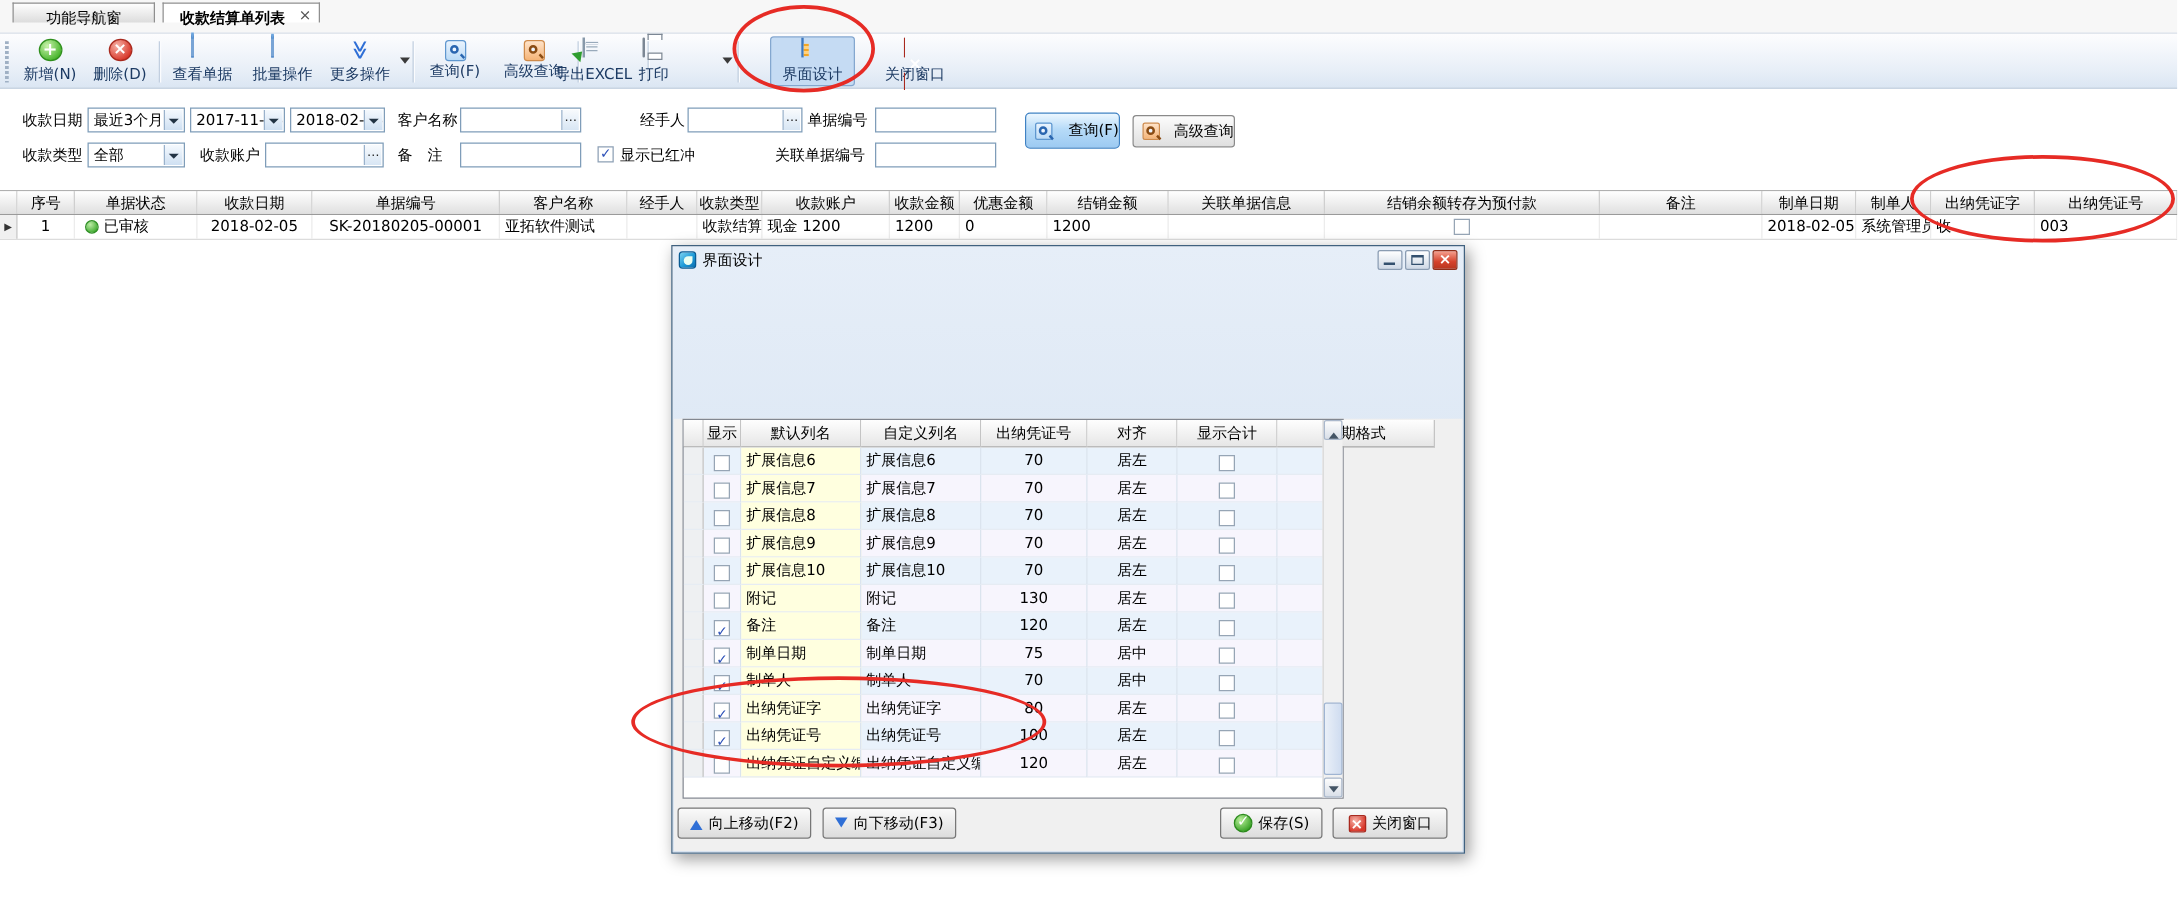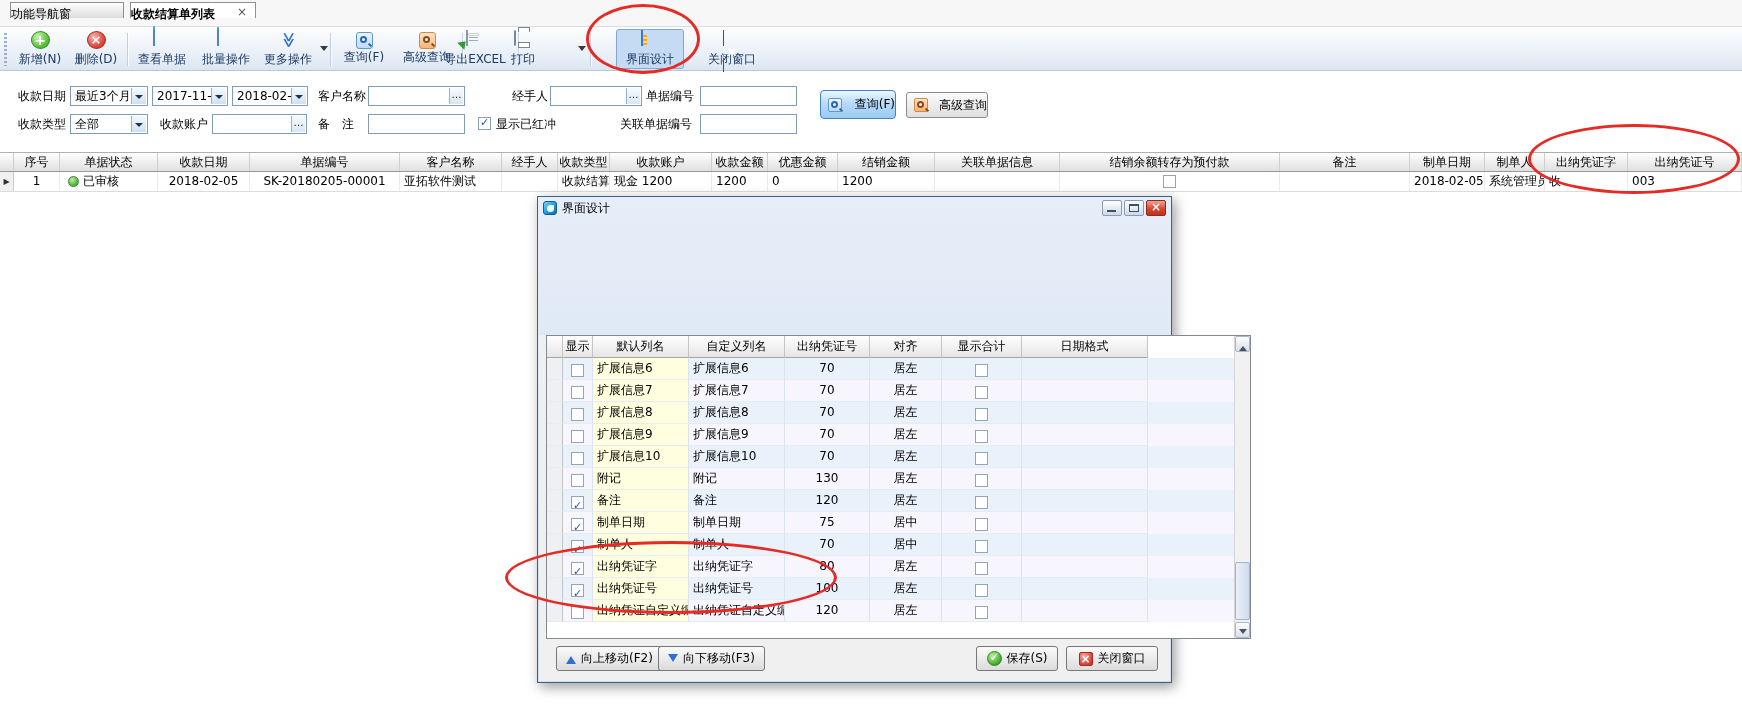--- a/index.html
+++ b/index.html
@@ -2,21 +2,21 @@
 <html><head>
 <meta charset="utf-8">
 <style>
   html,body{margin:0;padding:0;background:#fff}
   .stage{position:relative;width:1742px;height:724px;overflow:hidden;background:#fff;
     font-family:"DejaVu Sans","Liberation Sans",sans-serif;font-size:12px;color:#000}
   .stage *{box-sizing:border-box}
 
   
   .tabbar{position:absolute;left:0;top:0;width:100%;height:26px;background:#f7f7f7}
-  .tab{position:absolute;top:2px;height:16px;line-height:22px;font-size:12px;cursor:default}
+  .tab{position:absolute;top:2px;height:16px;line-height:22px;text-align:center;font-size:12px;cursor:default}
   .tab-inactive{left:10px;width:114px;background:linear-gradient(#fefefe,#dcdcdc);border:1px solid #8f8f8f;border-bottom:none}
   .tab-active{left:130px;width:126px;background:#fff;border:1px solid #8f8f8f;border-bottom:none;font-weight:bold;padding-right:14px}
   .tclose{position:absolute;right:4px;top:3px;width:14px;height:14px;line-height:13px;font-size:12px;color:#555;font-weight:normal}
 
   
   .toolbar{position:absolute;left:0;top:26px;width:100%;height:45px;
     background:linear-gradient(#fdfdfe,#e7eef7 70%,#dbe6f3);border-top:1px solid #d7dee8;border-bottom:1px solid #b8c7da}
   .grip{position:absolute;left:4px;top:6px;width:3px;height:33px;
     background:repeating-linear-gradient(#9fb0c4 0 2px,transparent 2px 4px)}
   .tbtn{position:absolute;top:2px;height:40px;display:flex;flex-direction:column;align-items:center;justify-content:center;
@@ -121,21 +121,21 @@
   .dbt{position:absolute;left:22px;top:24px;color:#fff200;font-weight:bold;font-size:13px}
   .dbs{position:absolute;left:22px;top:52px;color:#fff;font-size:12px}
   .dbicon{position:absolute;right:22px;top:24px;width:27px;height:25px;background:#fff;border:1px solid #0c4f90}
   .dbicon::before{content:"";position:absolute;left:0;top:0;width:100%;height:5px;background:#5d9be2}
   .dbicon::after{content:"";position:absolute;left:2px;top:7px;width:6px;height:15px;
     background:repeating-linear-gradient(#f5a623 0 3px,#ffd27f 3px 6px)}
   .dtabs{position:absolute;left:1px;top:102px;right:1px;height:36px;background:#eef0f2;border-bottom:1px solid #9aa5b1}
   .dtab{position:absolute;left:12px;bottom:-1px;width:92px;height:28px;background:#f4f4f4;
     border:1px solid #9aa5b1;border-bottom:1px solid #f0f0f0;text-align:center;line-height:26px}
   .dpanel{position:absolute;left:1px;top:138px;right:1px;bottom:1px;background:#f0f0f0}
-  .dtable{position:absolute;left:8px;top:138px;width:705px;height:304px;background:#fff;border:1px solid #828790}
+  .dtable{position:absolute;left:8px;top:138px;width:529px;height:304px;background:#fff;border:1px solid #828790}
   .dhead{position:absolute;left:0;top:0;right:16px;height:22px;display:flex}
   .dh{flex:0 0 auto;background:linear-gradient(#fefefe,#e6e6e6);border-right:1px solid #c4c4c4;border-bottom:1px solid #a7a7a7;
     text-align:center;line-height:21px;overflow:hidden;white-space:nowrap}
   .dbody{position:absolute;left:0;top:22px;right:16px;bottom:0;overflow:hidden}
   .drow{display:flex;height:22px}
   .dbody>.drow:nth-of-type(odd){background:#e9f2fb}
   .dbody>.drow:nth-of-type(even){background:#f7f5fd}
   .dc{flex:0 0 auto;border-right:1px solid #dbe4ee;border-bottom:1px solid #e6ecf3;line-height:21px;padding:0 4px;overflow:hidden;white-space:nowrap}
   .dind{background:#eef0f2;border-right:1px solid #c4c4c4;padding:0}
   .dname{background:#ffffdf}
@@ -521,21 +521,21 @@
             <div class="dc"></div>
           </div>
 
       </div>
       <div class="dscroll">
         <span class="sbu"></span>
         <span class="sthumb"></span>
         <span class="sbd"></span>
       </div>
     </div>
-    <div class="dbtn" style="left:18px">
+    <div class="dbtn" style="left:4px">
       <span class="arr-up"></span>
       <span>向上移动(F2)</span>
     </div>
     <div class="dbtn" style="left:120px">
       <span class="arr-dn"></span>
       <span>向下移动(F3)</span>
     </div>
     <div class="dbtn" style="left:438px;width:82px">
       <span class="ic-save"></span>
       <span>保存(S)</span>

